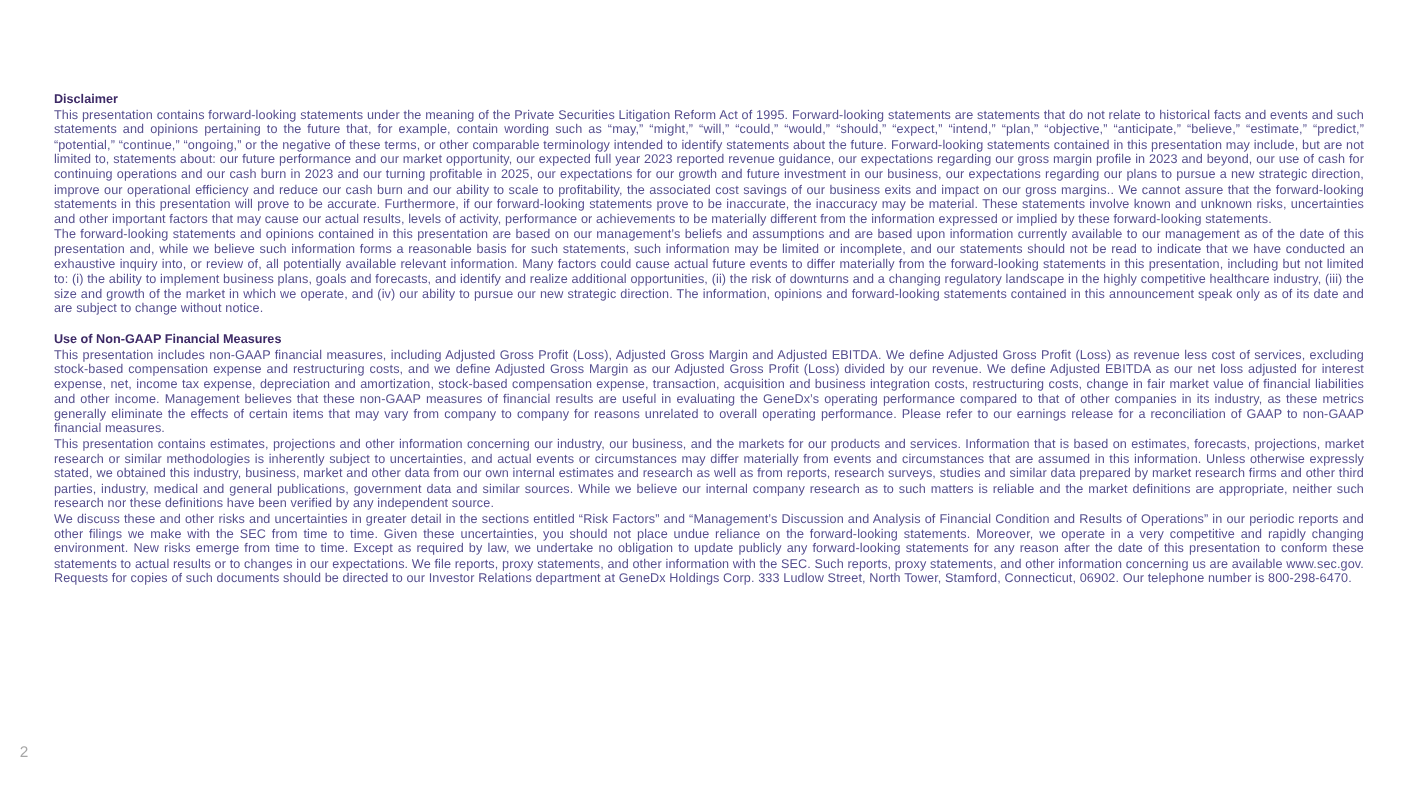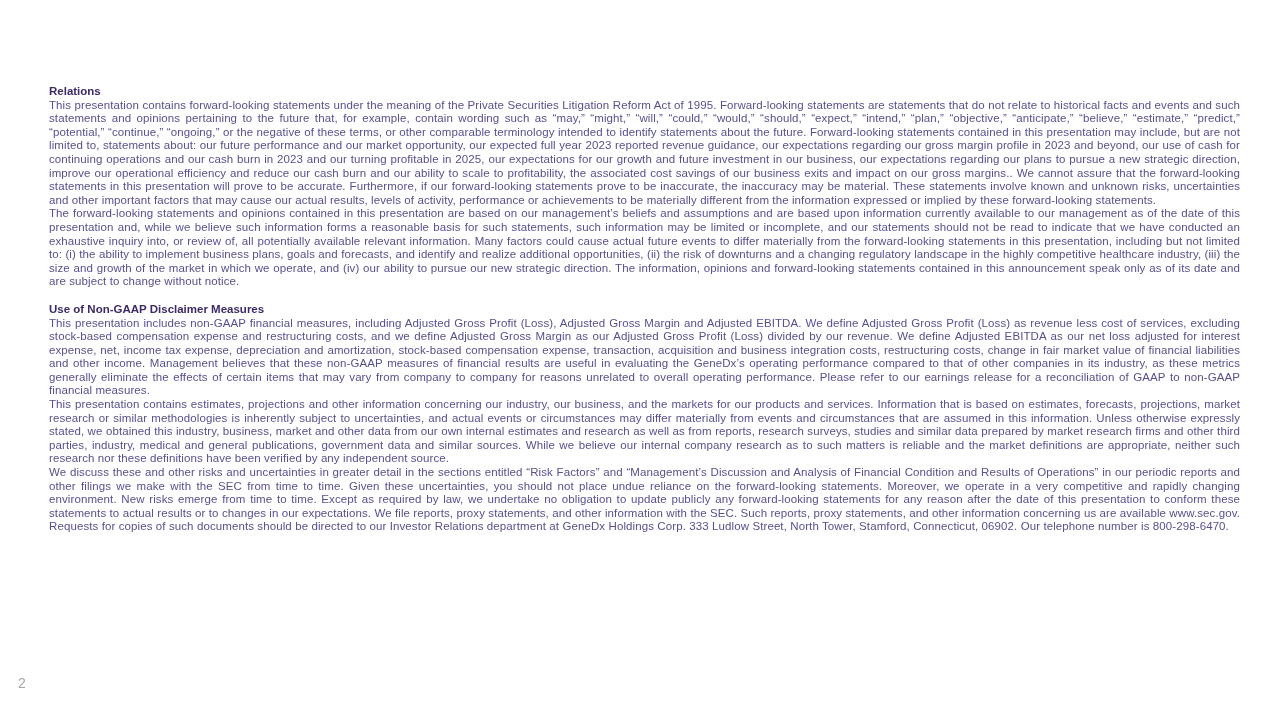--- a/index.html
+++ b/index.html
@@ -48,27 +48,27 @@
     color: #a6a6a6;
   }
 </style>
 </head>
 <body>
 
 <div class="slide">
   <div class="content">
 
     <section>
-      <h3 class="section-heading">Relations</h3>
+      <h3 class="section-heading">Disclaimer</h3>
       <p class="paragraph">This presentation contains forward-looking statements under the meaning of the Private Securities Litigation Reform Act of 1995. Forward-looking statements are statements that do not relate to historical facts and events and such statements and opinions pertaining to the future that, for example, contain wording such as “may,” “might,” “will,” “could,” “would,” “should,” “expect,” “intend,” “plan,” “objective,” “anticipate,” “believe,” “estimate,” “predict,” “potential,” “continue,” “ongoing,” or the negative of these terms, or other comparable terminology intended to identify statements about the future. Forward-looking statements contained in this presentation may include, but are not limited to, statements about: our future performance and our market opportunity, our expected full year 2023 reported revenue guidance, our expectations regarding our gross margin profile in 2023 and beyond, our use of cash for continuing operations and our cash burn in 2023 and our turning profitable in 2025, our expectations for our growth and future investment in our business, our expectations regarding our plans to pursue a new strategic direction, improve our operational efficiency and reduce our cash burn and our ability to scale to profitability, the associated cost savings of our business exits and impact on our gross margins.. We cannot assure that the forward-looking statements in this presentation will prove to be accurate. Furthermore, if our forward-looking statements prove to be inaccurate, the inaccuracy may be material. These statements involve known and unknown risks, uncertainties and other important factors that may cause our actual results, levels of activity, performance or achievements to be materially different from the information expressed or implied by these forward-looking statements.</p>
       <p class="paragraph">The forward-looking statements and opinions contained in this presentation are based on our management’s beliefs and assumptions and are based upon information currently available to our management as of the date of this presentation and, while we believe such information forms a reasonable basis for such statements, such information may be limited or incomplete, and our statements should not be read to indicate that we have conducted an exhaustive inquiry into, or review of, all potentially available relevant information. Many factors could cause actual future events to differ materially from the forward-looking statements in this presentation, including but not limited to: (i) the ability to implement business plans, goals and forecasts, and identify and realize additional opportunities, (ii) the risk of downturns and a changing regulatory landscape in the highly competitive healthcare industry, (iii) the size and growth of the market in which we operate, and (iv) our ability to pursue our new strategic direction. The information, opinions and forward-looking statements contained in this announcement speak only as of its date and are subject to change without notice.</p>
     </section>
 
     <section>
-      <h3 class="section-heading second">Use of Non-GAAP Disclaimer Measures</h3>
+      <h3 class="section-heading second">Use of Non-GAAP Financial Measures</h3>
       <p class="paragraph">This presentation includes non-GAAP financial measures, including Adjusted Gross Profit (Loss), Adjusted Gross Margin and Adjusted EBITDA. We define Adjusted Gross Profit (Loss) as revenue less cost of services, excluding stock-based compensation expense and restructuring costs, and we define Adjusted Gross Margin as our Adjusted Gross Profit (Loss) divided by our revenue.  We define Adjusted EBITDA as our net loss adjusted for interest expense, net, income tax expense, depreciation and amortization, stock-based compensation expense, transaction, acquisition and business integration costs, restructuring costs, change in fair market value of financial liabilities and other income.  Management believes that these non-GAAP measures of financial results are useful in evaluating the GeneDx’s operating performance compared to that of other companies in its industry, as these metrics generally eliminate the effects of certain items that may vary from company to company for reasons unrelated to overall operating performance. Please refer to our earnings release for a reconciliation of GAAP to non-GAAP financial measures.</p>
       <p class="paragraph">This presentation contains estimates, projections and other information concerning our industry, our business, and the markets for our products and services. Information that is based on estimates, forecasts, projections, market research or similar methodologies is inherently subject to uncertainties, and actual events or circumstances may differ materially from events and circumstances that are assumed in this information. Unless otherwise expressly stated, we obtained this industry, business, market and other data from our own internal estimates and research as well as from reports, research surveys, studies and similar data prepared by market research firms and other third parties, industry, medical and general publications, government data and similar sources. While we believe our internal company research as to such matters is reliable and the market definitions are appropriate, neither such research nor these definitions have been verified by any independent source.</p>
       <p class="paragraph"><span>We discuss these and other risks and uncertainties in greater detail in the sections entitled “Risk Factors” and “Management’s Discussion and Analysis of Financial Condition and Results of Operations” in our periodic reports and other filings we make with the SEC from time to time. Given these uncertainties, you should not place undue reliance on the forward-looking statements. Moreover, we operate in a very competitive and rapidly changing environment. New risks emerge from time to time. Except as required by law, we undertake no obligation to update publicly any forward-looking statements for any reason after the date of this presentation to conform these statements to actual results or to changes in our expectations. We file reports, proxy statements, and other information with the SEC. Such reports, proxy statements, and other information concerning us are available </span><a class="sec-link">www.sec.gov</a><span>. Requests for copies of such documents should be directed to our Investor Relations department at GeneDx Holdings Corp. 333 Ludlow Street, North Tower, Stamford, Connecticut, 06902. Our telephone number is 800-298-6470.</span></p>
     </section>
 
   </div>
 
   <div class="page-number">2</div>
 </div>
 

